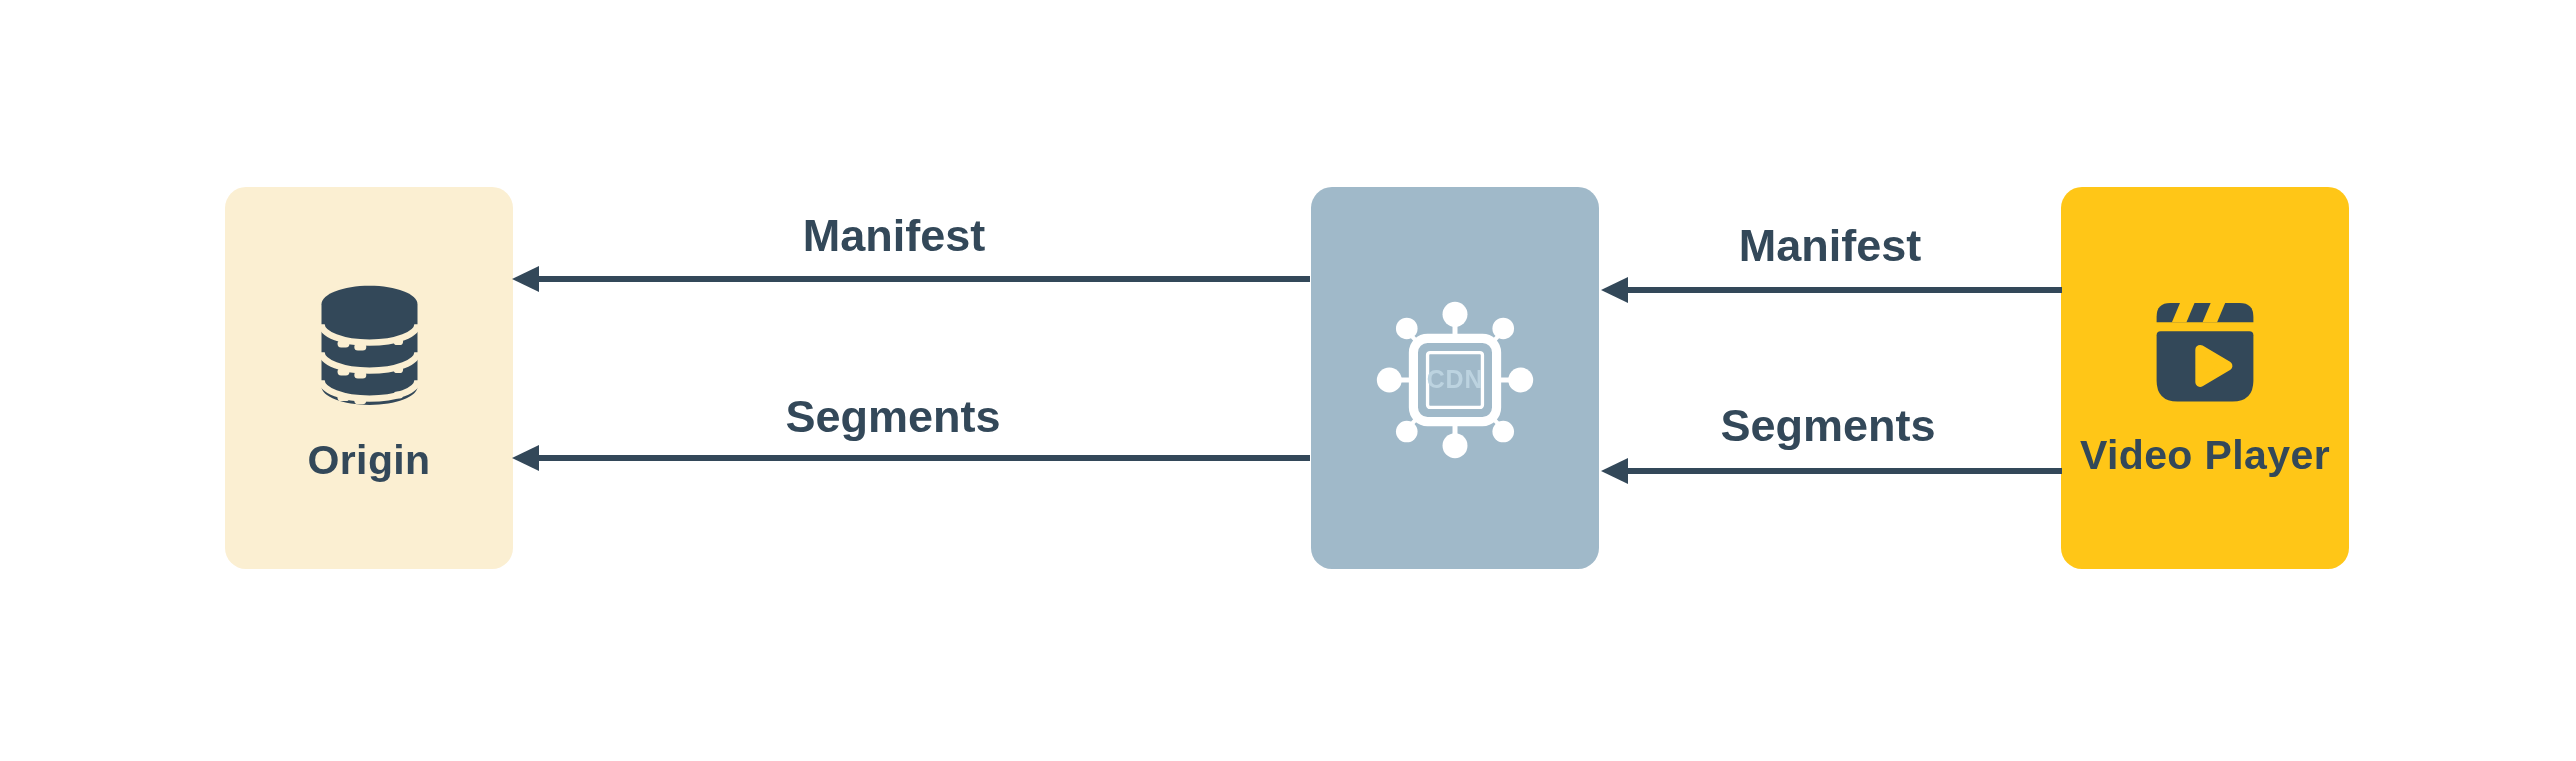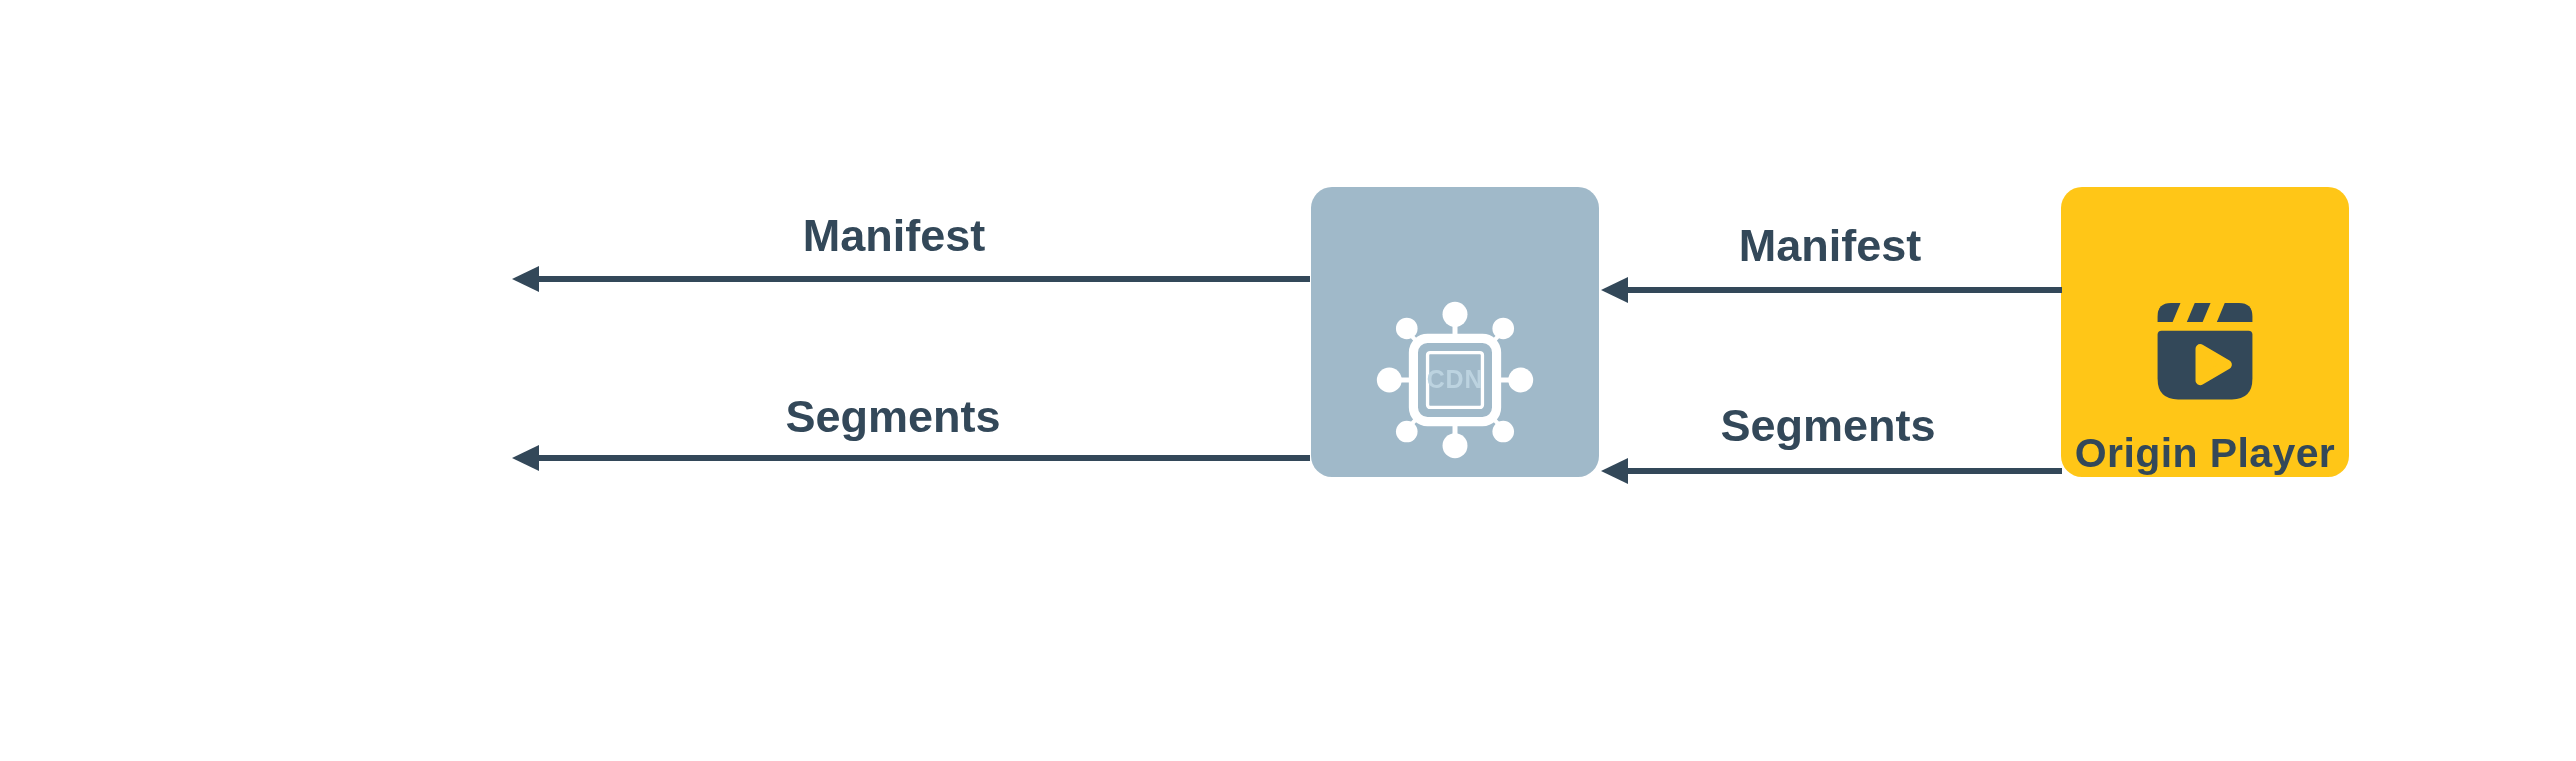--- a/index.html
+++ b/index.html
@@ -9,21 +9,21 @@
     height: 761px;
     background: var(--bg, #ffffff);
     font-family: "Liberation Sans", "DejaVu Sans", sans-serif;
     overflow: hidden;
   }
 
   
   .node {
     position: absolute;
     width: 288px;
-    height: 290px;
+    height: 382px;
     border-radius: 21px;
     background: var(--fill);
     display: flex;
     flex-direction: column;
     align-items: center;
   }
   .node-origin { left: 225px;  top: 187px; }
   .node-cdn    { left: 1311px; top: 187px; }
   .node-player { left: 2061px; top: 187px; }
 
@@ -88,20 +88,38 @@
   .label-manifest-left  { left: 894px; top: 213px; }
   .label-segments-left  { left: 893px; top: 394px; }
   .label-manifest-right { left: 1830px; top: 223px; }
   .label-segments-right { left: 1828px; top: 403px; }
 </style>
 </head>
 <body>
 
 <div class="canvas" style="--bg: #FFFFFF; --ink: #334859; --origin-fill: #FBEFD2; --cdn-fill: #A0B9C9; --player-fill: #FFC617; --cdn-glyph: #BCD3E0;">
 
+  <div class="node node-origin" style="--fill: #FBEFD2;">
+    <svg class="node-icon" width="103" height="120" viewBox="0 0 124 150" aria-hidden="true">
+      <path class="ink-fill" d="M62 1 C28.9 1 2 11.3 2 24 L2 127 C2 139.7 28.9 150 62 150 C95.1 150 122 139.7 122 127 L122 24 C122 11.3 95.1 1 62 1 Z"></path>
+      <path class="cream-line" stroke-width="8" d="M2 49 A60 23 0 0 0 122 49"></path>
+      <path class="cream-line" stroke-width="8" d="M2 84 A60 23 0 0 0 122 84"></path>
+      <path class="cream-line" stroke-width="8" d="M2 119 A60 23 0 0 0 122 119"></path>
+      <rect class="cream-fill" x="22" y="69" width="15" height="9" rx="4.5"></rect>
+      <rect class="cream-fill" x="43" y="73" width="15" height="9" rx="4.5"></rect>
+      <rect class="cream-fill" x="92" y="66" width="12" height="9" rx="4.5"></rect>
+      <rect class="cream-fill" x="22" y="104" width="15" height="9" rx="4.5"></rect>
+      <rect class="cream-fill" x="43" y="108" width="15" height="9" rx="4.5"></rect>
+      <rect class="cream-fill" x="92" y="101" width="12" height="9" rx="4.5"></rect>
+      <rect class="cream-fill" x="22" y="136" width="15" height="9" rx="4.5"></rect>
+      <rect class="cream-fill" x="43" y="140" width="15" height="9" rx="4.5"></rect>
+      <rect class="cream-fill" x="92" y="133" width="12" height="9" rx="4.5"></rect>
+    </svg>
+    <div class="node-label">Origin</div>
+  </div>
 
   <div class="node node-cdn" style="--fill: #A0B9C9;">
     <svg class="node-icon" width="158" height="158" viewBox="0 0 190 190" aria-hidden="true">
 
       <rect class="white-line" x="45" y="45" width="100" height="100" rx="17" stroke-width="11"></rect>
       <rect class="white-line" x="62" y="62" width="66" height="66" rx="3" stroke-width="4"></rect>
       <text class="cdn-glyph" x="95" y="105" text-anchor="middle">CDN</text>
 
       <line class="white-line" stroke-width="6" x1="95" y1="45" x2="95" y2="27"></line>
       <circle class="white-fill" cx="95" cy="16" r="15"></circle>
@@ -127,21 +145,21 @@
     <svg class="node-icon" width="100" height="100" viewBox="0 0 124 124" aria-hidden="true">
 
       <path class="ink-fill" d="M19 0 L105 0 Q122 0 122 17 L122 24 L2 24 L2 17 Q2 0 19 0 Z"></path>
       <polygon class="gold-fill" points="31,0 49,0 39,24 21,24"></polygon>
       <polygon class="gold-fill" points="69,0 87,0 77,24 59,24"></polygon>
 
       <path class="ink-fill" d="M7 35 L117 35 Q122 35 122 40 L122 96 Q122 122 96 122 L28 122 Q2 122 2 96 L2 40 Q2 35 7 35 Z"></path>
 
       <path class="gold-fill" stroke="var(--player-fill)" stroke-width="12" stroke-linejoin="round" d="M56 58 L90 78 L56 98 Z"></path>
     </svg>
-    <div class="node-label">Origin Player</div>
+    <div class="node-label">Video Player</div>
   </div>
 
   <div class="arrow arrow-manifest-left">
     <div class="arrow-head"></div>
     <div class="arrow-shaft"></div>
   </div>
   <div class="arrow arrow-segments-left">
     <div class="arrow-head"></div>
     <div class="arrow-shaft"></div>
   </div>

